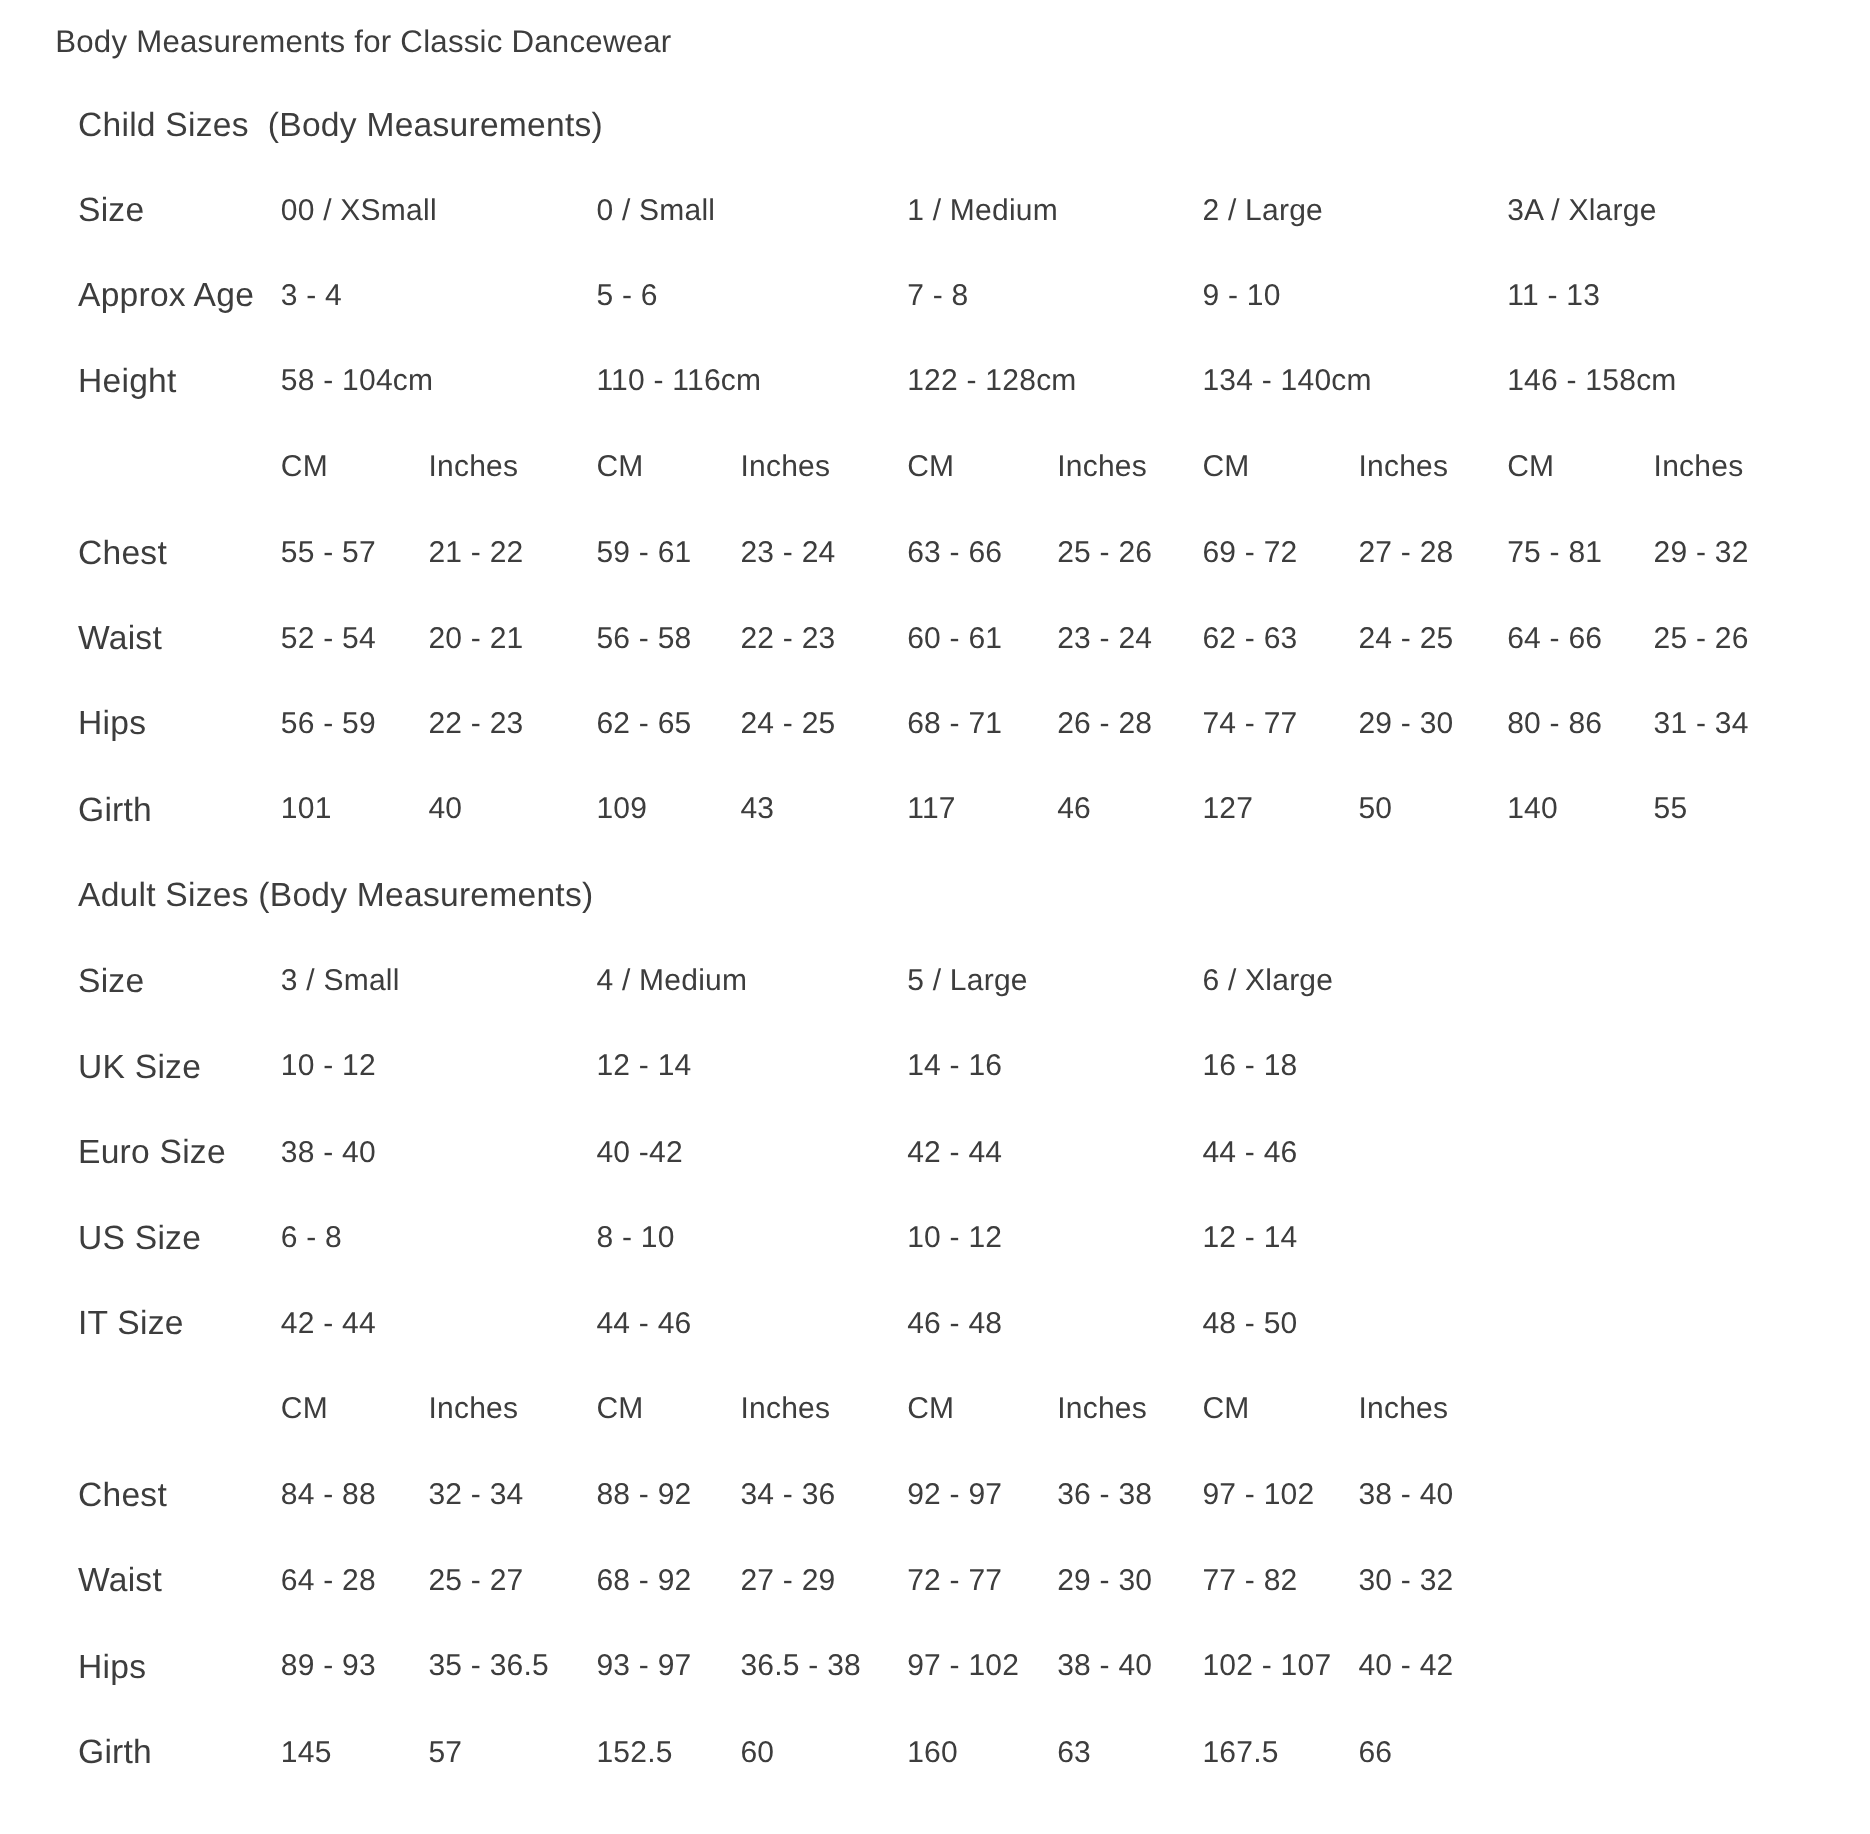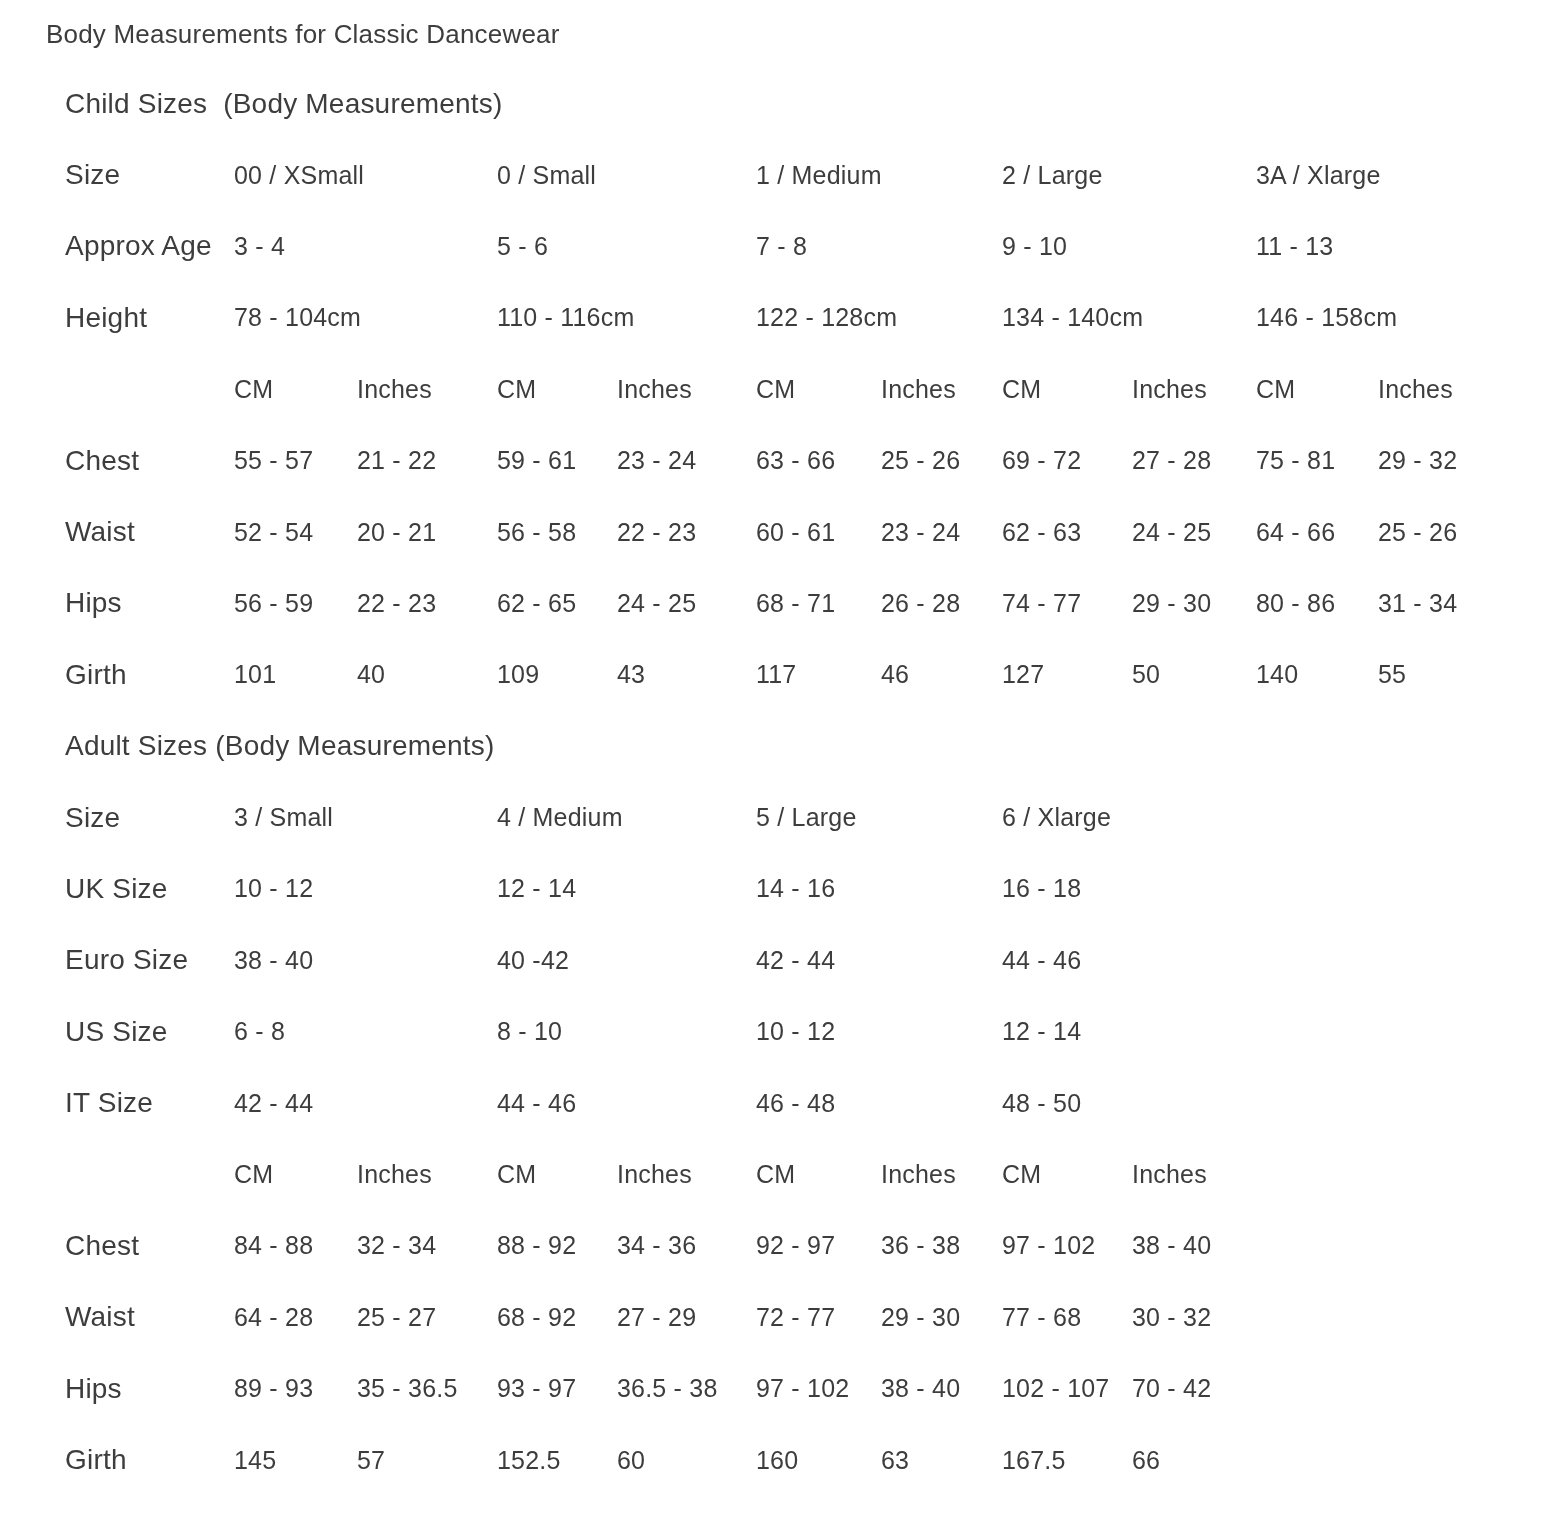--- a/index.html
+++ b/index.html
@@ -73,21 +73,21 @@
       <div class="cell label">Approx Age</div>
     <div class="cell span2">3 - 4</div>
         <div class="cell span2">5 - 6</div>
         <div class="cell span2">7 - 8</div>
         <div class="cell span2">9 - 10</div>
         <div class="cell span2">11 - 13</div>
       </div>
 
     <div class="row">
       <div class="cell label">Height</div>
-    <div class="cell span2">78 - 104cm</div>
+    <div class="cell span2">58 - 104cm</div>
         <div class="cell span2">110 - 116cm</div>
         <div class="cell span2">122 - 128cm</div>
         <div class="cell span2">134 - 140cm</div>
         <div class="cell span2">146 - 158cm</div>
       </div>
 
     <div class="row">
       <div class="cell label"></div>
     <div class="cell">CM</div>
         <div class="cell">Inches</div>
@@ -228,34 +228,34 @@
       </div>
 
     <div class="row">
       <div class="cell label">Waist</div>
     <div class="cell">64 - 28</div>
         <div class="cell">25 - 27</div>
         <div class="cell">68 - 92</div>
         <div class="cell">27 - 29</div>
         <div class="cell">72 - 77</div>
         <div class="cell">29 - 30</div>
-        <div class="cell">77 - 68</div>
+        <div class="cell">77 - 82</div>
         <div class="cell">30 - 32</div>
       </div>
 
     <div class="row">
       <div class="cell label">Hips</div>
     <div class="cell">89 - 93</div>
         <div class="cell">35 - 36.5</div>
         <div class="cell">93 - 97</div>
         <div class="cell">36.5 - 38</div>
         <div class="cell">97 - 102</div>
         <div class="cell">38 - 40</div>
         <div class="cell">102 - 107</div>
-        <div class="cell">70 - 42</div>
+        <div class="cell">40 - 42</div>
       </div>
 
     <div class="row">
       <div class="cell label">Girth</div>
     <div class="cell">145</div>
         <div class="cell">57</div>
         <div class="cell">152.5</div>
         <div class="cell">60</div>
         <div class="cell">160</div>
         <div class="cell">63</div>

